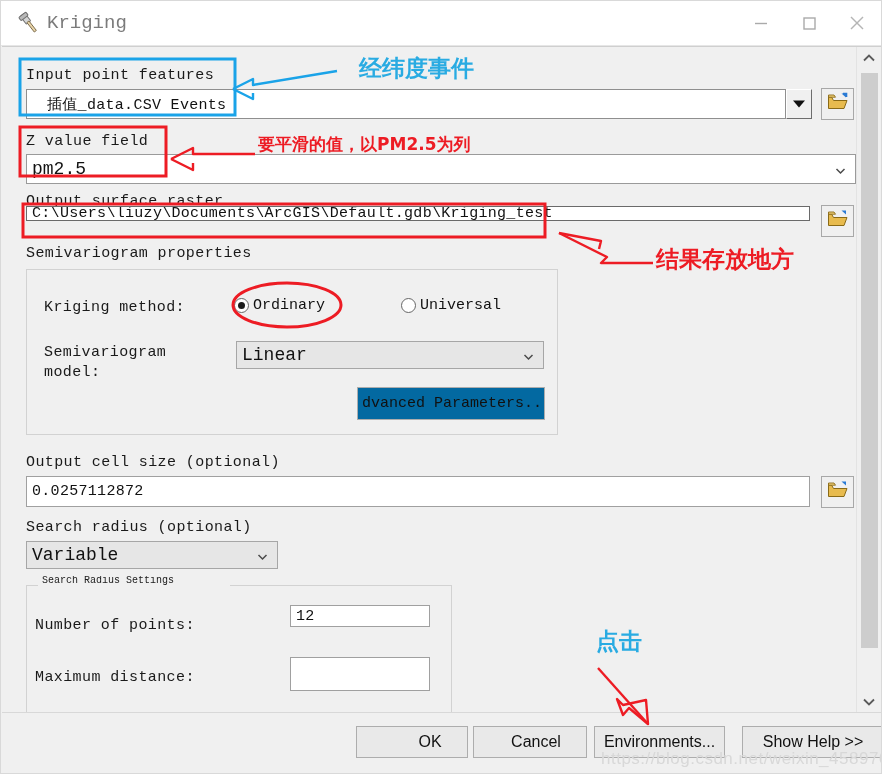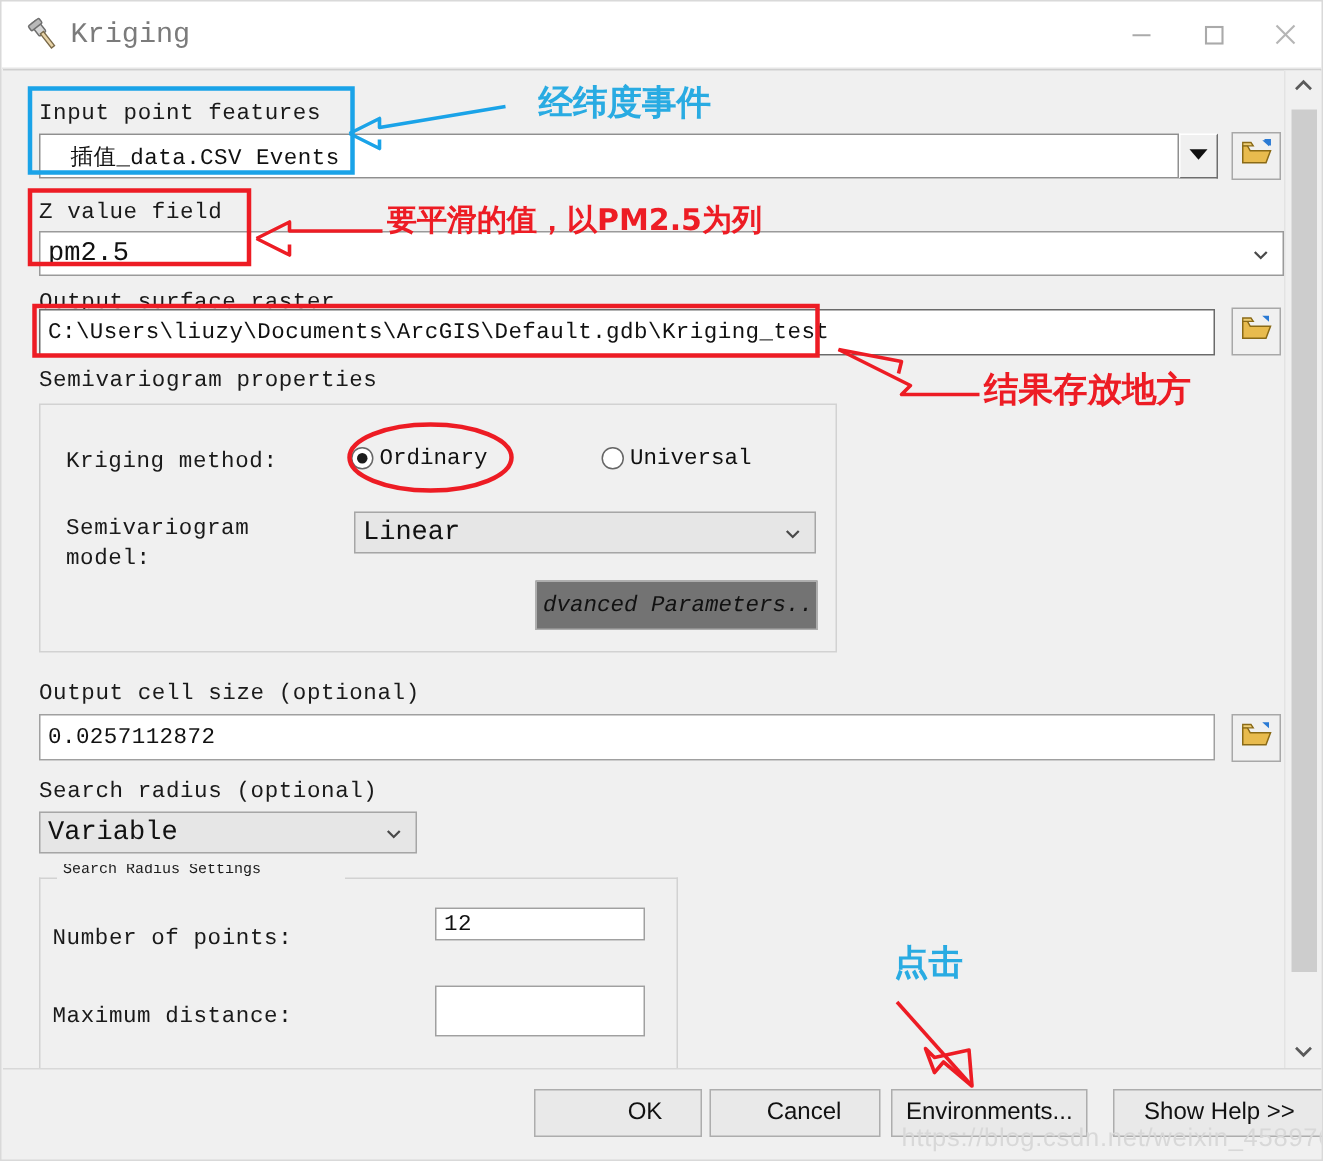--- a/index.html
+++ b/index.html
@@ -141,27 +141,27 @@
     position: relative;
   }
   .radio.on::after {
     content: ""; position: absolute;
     left: 3px; top: 3px; width: 7px; height: 7px;
     border-radius: 50%; background: #1c1c1c;
   }
 
   .pbtn {
     position: absolute;
-    background: #737373;
+    background: #0369a1;
     border: 1px solid #adadad;
     font-family: "Liberation Mono", monospace;
     font-size: 15px;
     color: #111;
     display: flex; align-items: center; justify-content: center;
-    white-space: nowrap; overflow: hidden; font-style: italic;
+    white-space: nowrap; overflow: hidden;
   }
 
   
   #vscroll {
     position: absolute; right: 1px; top: 46px;
     width: 24px; height: 666px;
     background: #f0f0f0;
     border-left: 1px solid #e3e3e3;
   }
   #vs-up, #vs-down {
@@ -285,21 +285,21 @@
       <span>pm2.5</span>
       <span class="chev">
         <svg width="13" height="13" viewBox="0 0 13 13">
           <polyline points="2.5,4.5 6.5,8.5 10.5,4.5" fill="none" stroke="#4a4a4a" stroke-width="1.5"></polyline>
         </svg>
       </span>
     </div>
 
     <div class="lbl" style="left:24px; top:146px;">Output surface raster</div>
 
-    <div class="tinput" style="left:24px; top:157px; width:784px; height:31px; border-color:#6a6a6a; top:159px;">C:\Users\liuzy\Documents\ArcGIS\Default.gdb\Kriging_test</div>
+    <div class="tinput" style="left:24px; top:157px; width:784px; height:15px; border-color:#6a6a6a; top:159px;">C:\Users\liuzy\Documents\ArcGIS\Default.gdb\Kriging_test</div>
 
     <div class="folderbtn" style="left:819px; top:158px; width:33px; height:32px;">
       <span>
         <svg width="22" height="20" viewBox="0 0 22 20">
           <path d="M1.5 5 L1.5 16.5 L17 16.5 L20 8.5 L6.5 8.5 L4.5 5 Z" fill="#e8bb4e" stroke="#8a6a16" stroke-width="1"></path>
           <path d="M1.5 5 L1.5 3 L7 3 L8.5 5.2 L1.5 5.2 Z" fill="#f0d078" stroke="#8a6a16" stroke-width="0.9"></path>
           <polygon points="14.5,1.5 19,1.5 19,5.5" fill="#2a7ad4"></polygon>
         </svg>
       </span>
     </div>
@@ -429,20 +429,20 @@
       <ellipse cx="286" cy="304" rx="54" ry="22" fill="none" stroke="#ED1C24" stroke-width="3"></ellipse>
 
       <g stroke="#ED1C24" stroke-width="2.4" fill="none" stroke-linejoin="round">
         <path d="M597 667 L647 723"></path>
         <path d="M616 698 L622 704 L645 699 L647 723 L628 707 L622 714 Z"></path>
       </g>
     </svg>
 
     <div class="anno-text" style="left:358px; top:52px; font-size:23px; color:#29ABE2;">经纬度事件</div>
 
-    <div class="anno-text" style="left:257px; top:132px; font-size:20px; color:#ED1C24;">要平滑的值，以PM2.5为列</div>
+    <div class="anno-text" style="left:257px; top:132px; font-size:17px; color:#ED1C24;">要平滑的值，以PM2.5为列</div>
 
     <div class="anno-text" style="left:655px; top:243px; font-size:23px; color:#ED1C24;">结果存放地方</div>
 
     <div class="anno-text" style="left:595px; top:625px; font-size:23px; color:#29ABE2;">点击</div>
   </div>
 
 </div>
 
 </body></html>

